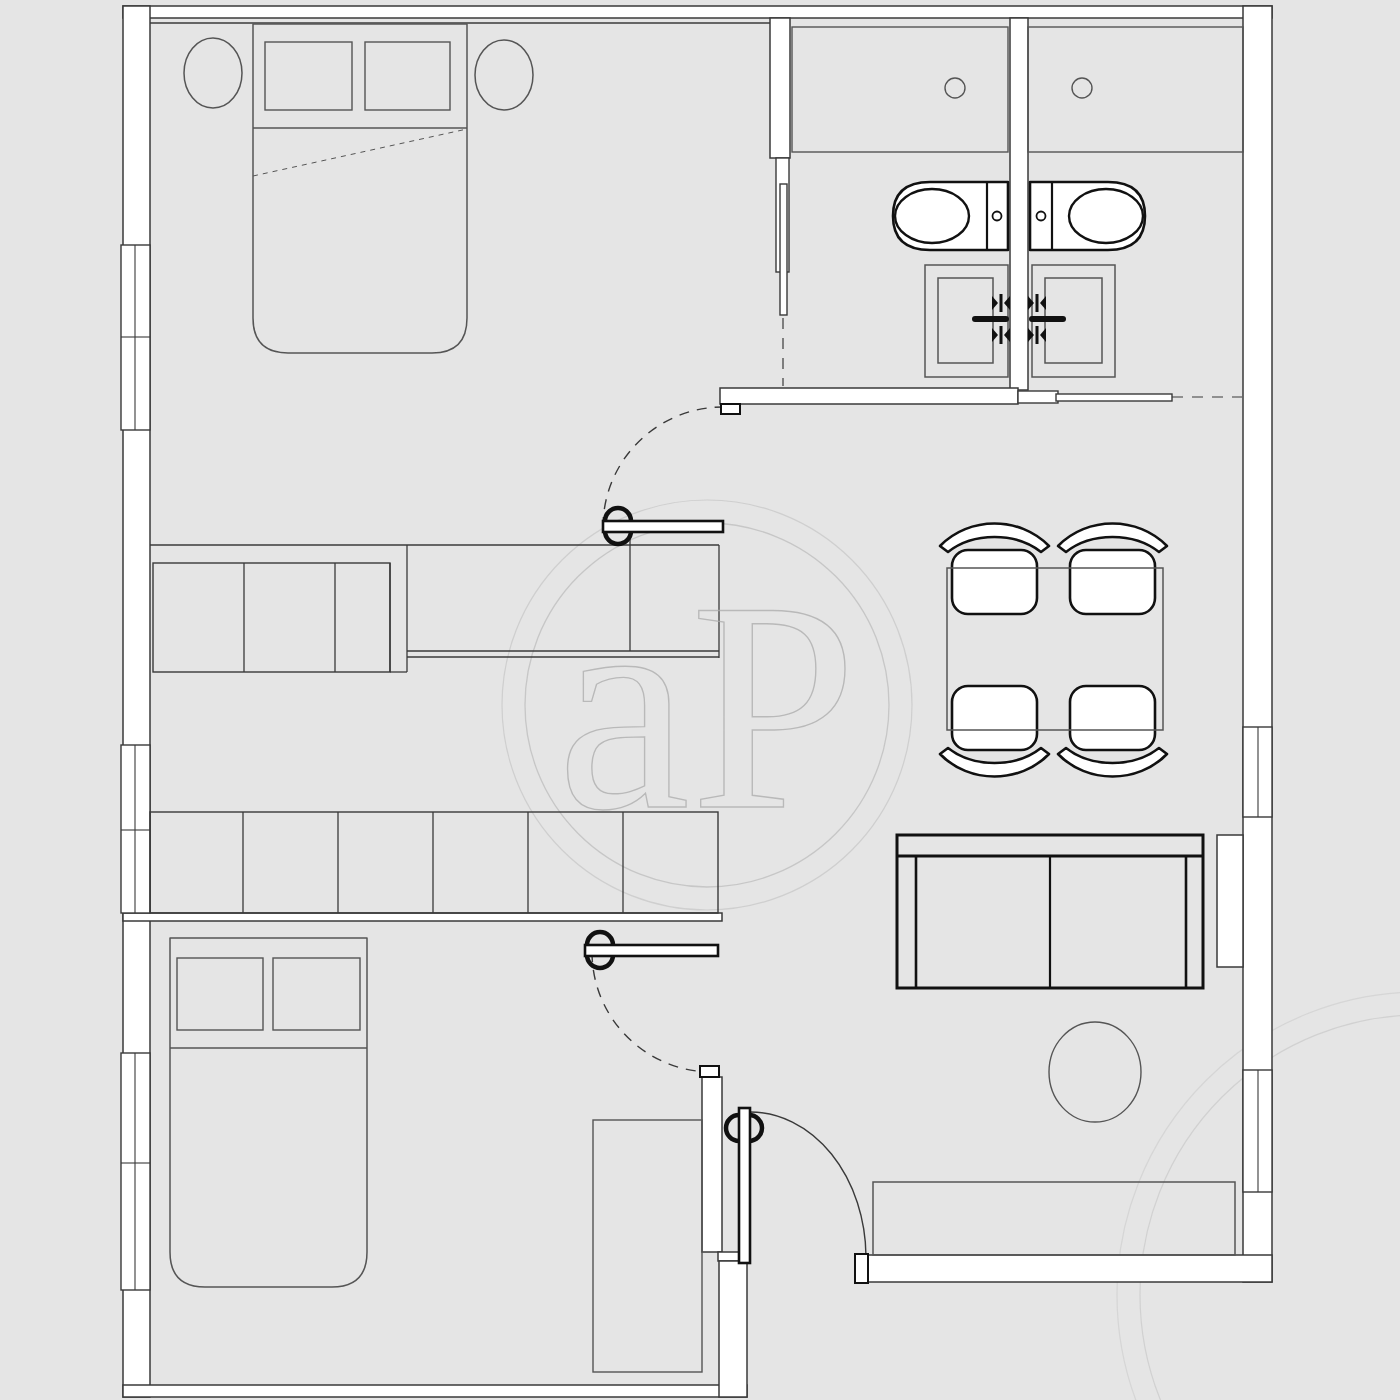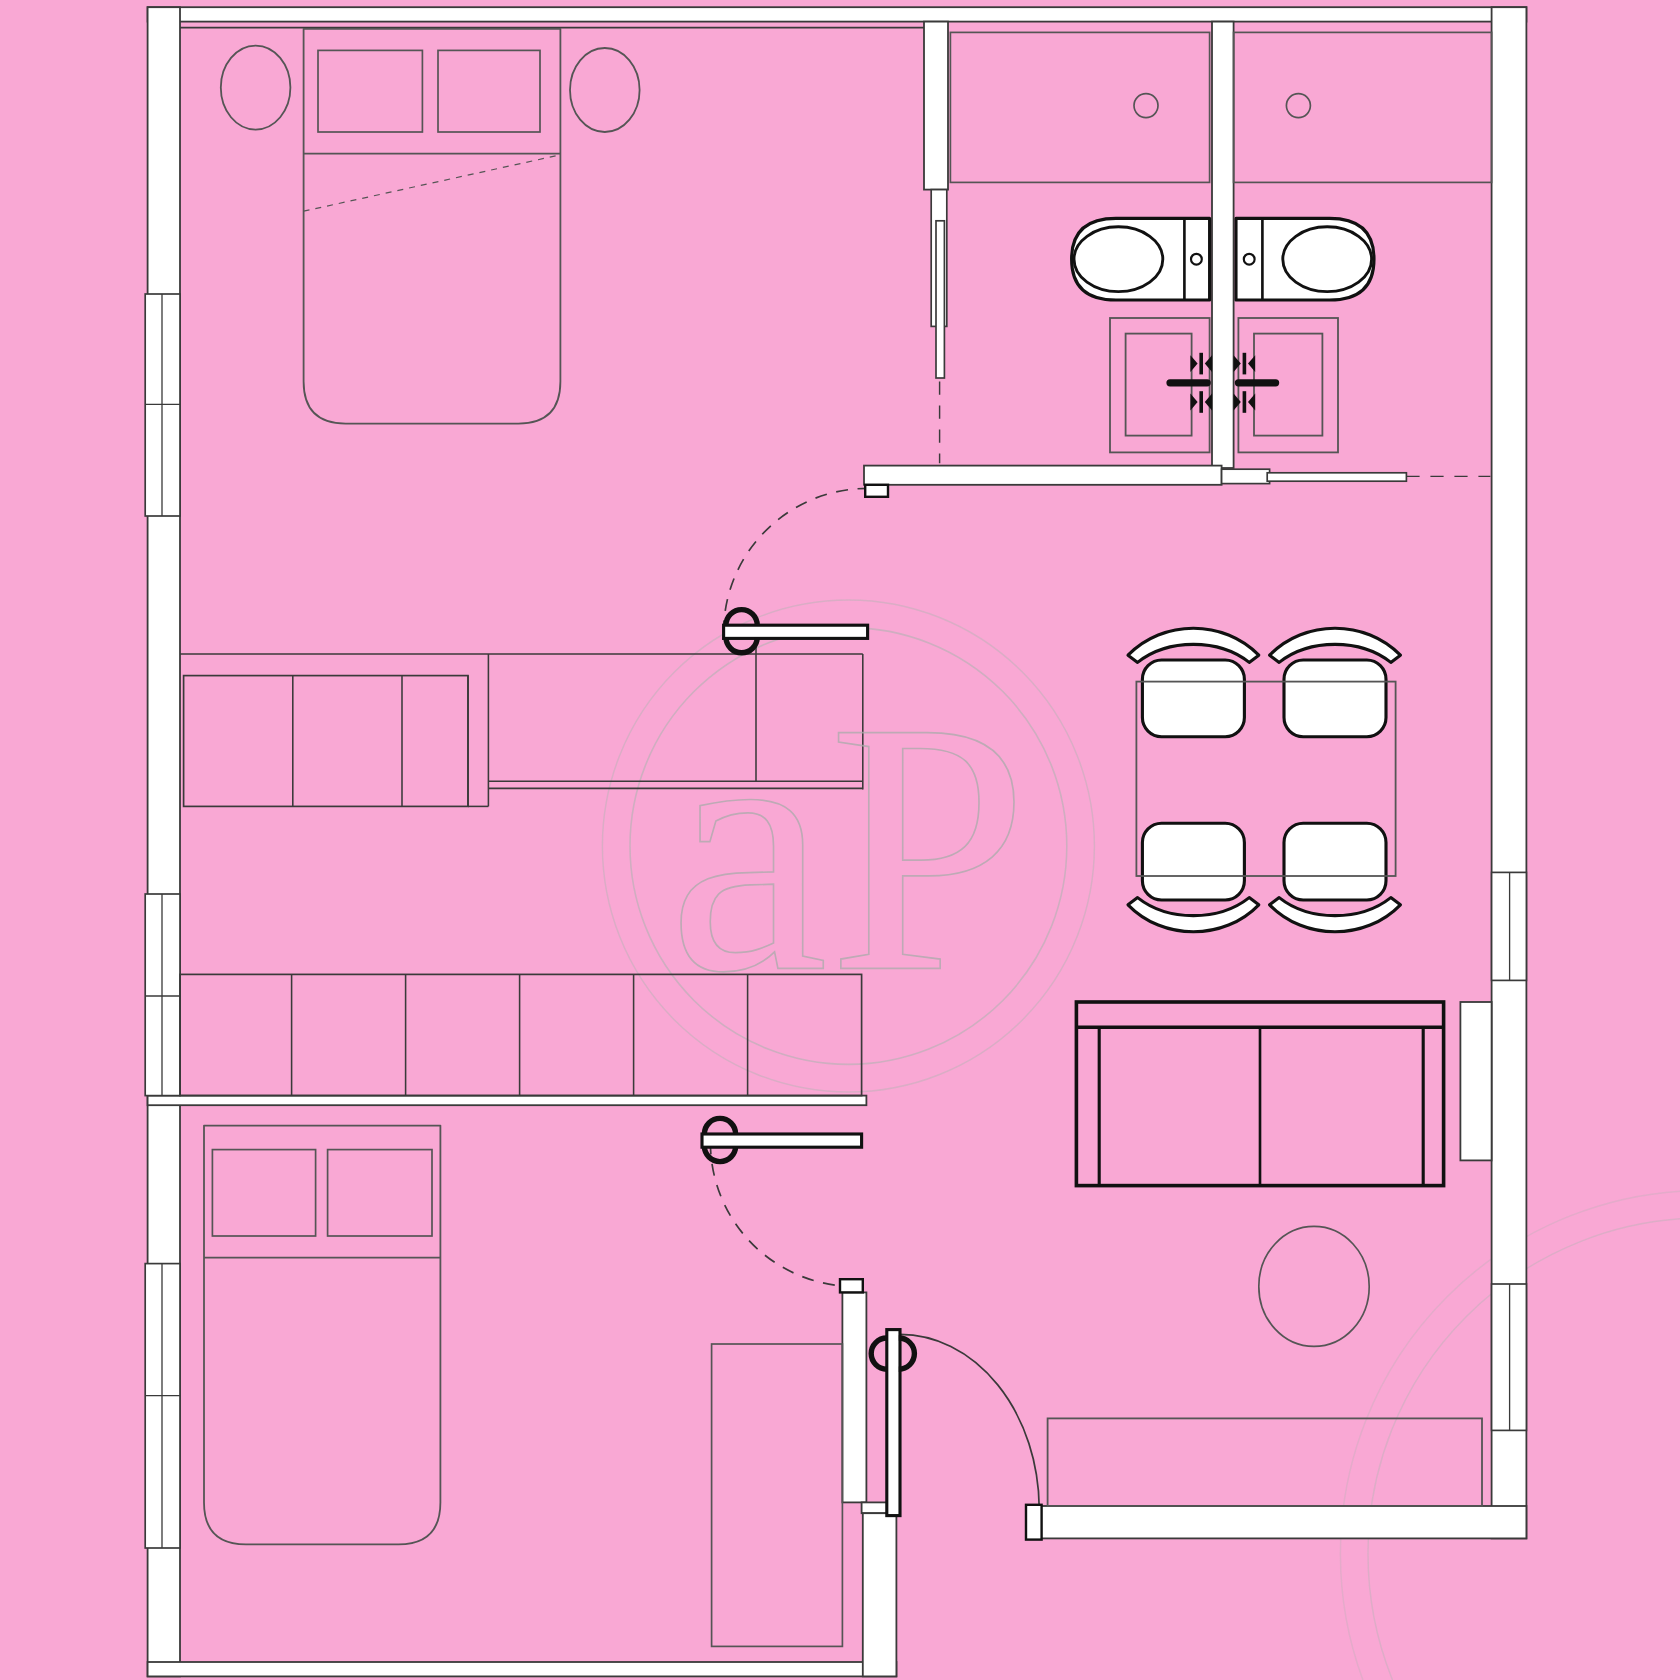--- a/index.html
+++ b/index.html
@@ -1,16 +1,16 @@
 <!DOCTYPE html>
 <html><head>
 <meta charset="utf-8">
 <style>
   html,body{margin:0;padding:0;background:#ffffff;}
-  .stage{width:1400px;height:1400px;position:relative;background:#f9a8d4;overflow:hidden;
+  .stage{width:1400px;height:1400px;position:relative;background:#e5e5e5;overflow:hidden;
          font-family:"Liberation Sans", sans-serif;text-decoration:underline;}
   svg{position:absolute;left:0;top:0;}
   .wm-text{font-family:"Liberation Serif","DejaVu Serif",serif;}
 </style>
 </head>
 <body>
 
 <div class="stage">
   <svg id="plan" width="1400" height="1400" viewBox="0 0 1400 1400">
     <g id="layer-watermark">

